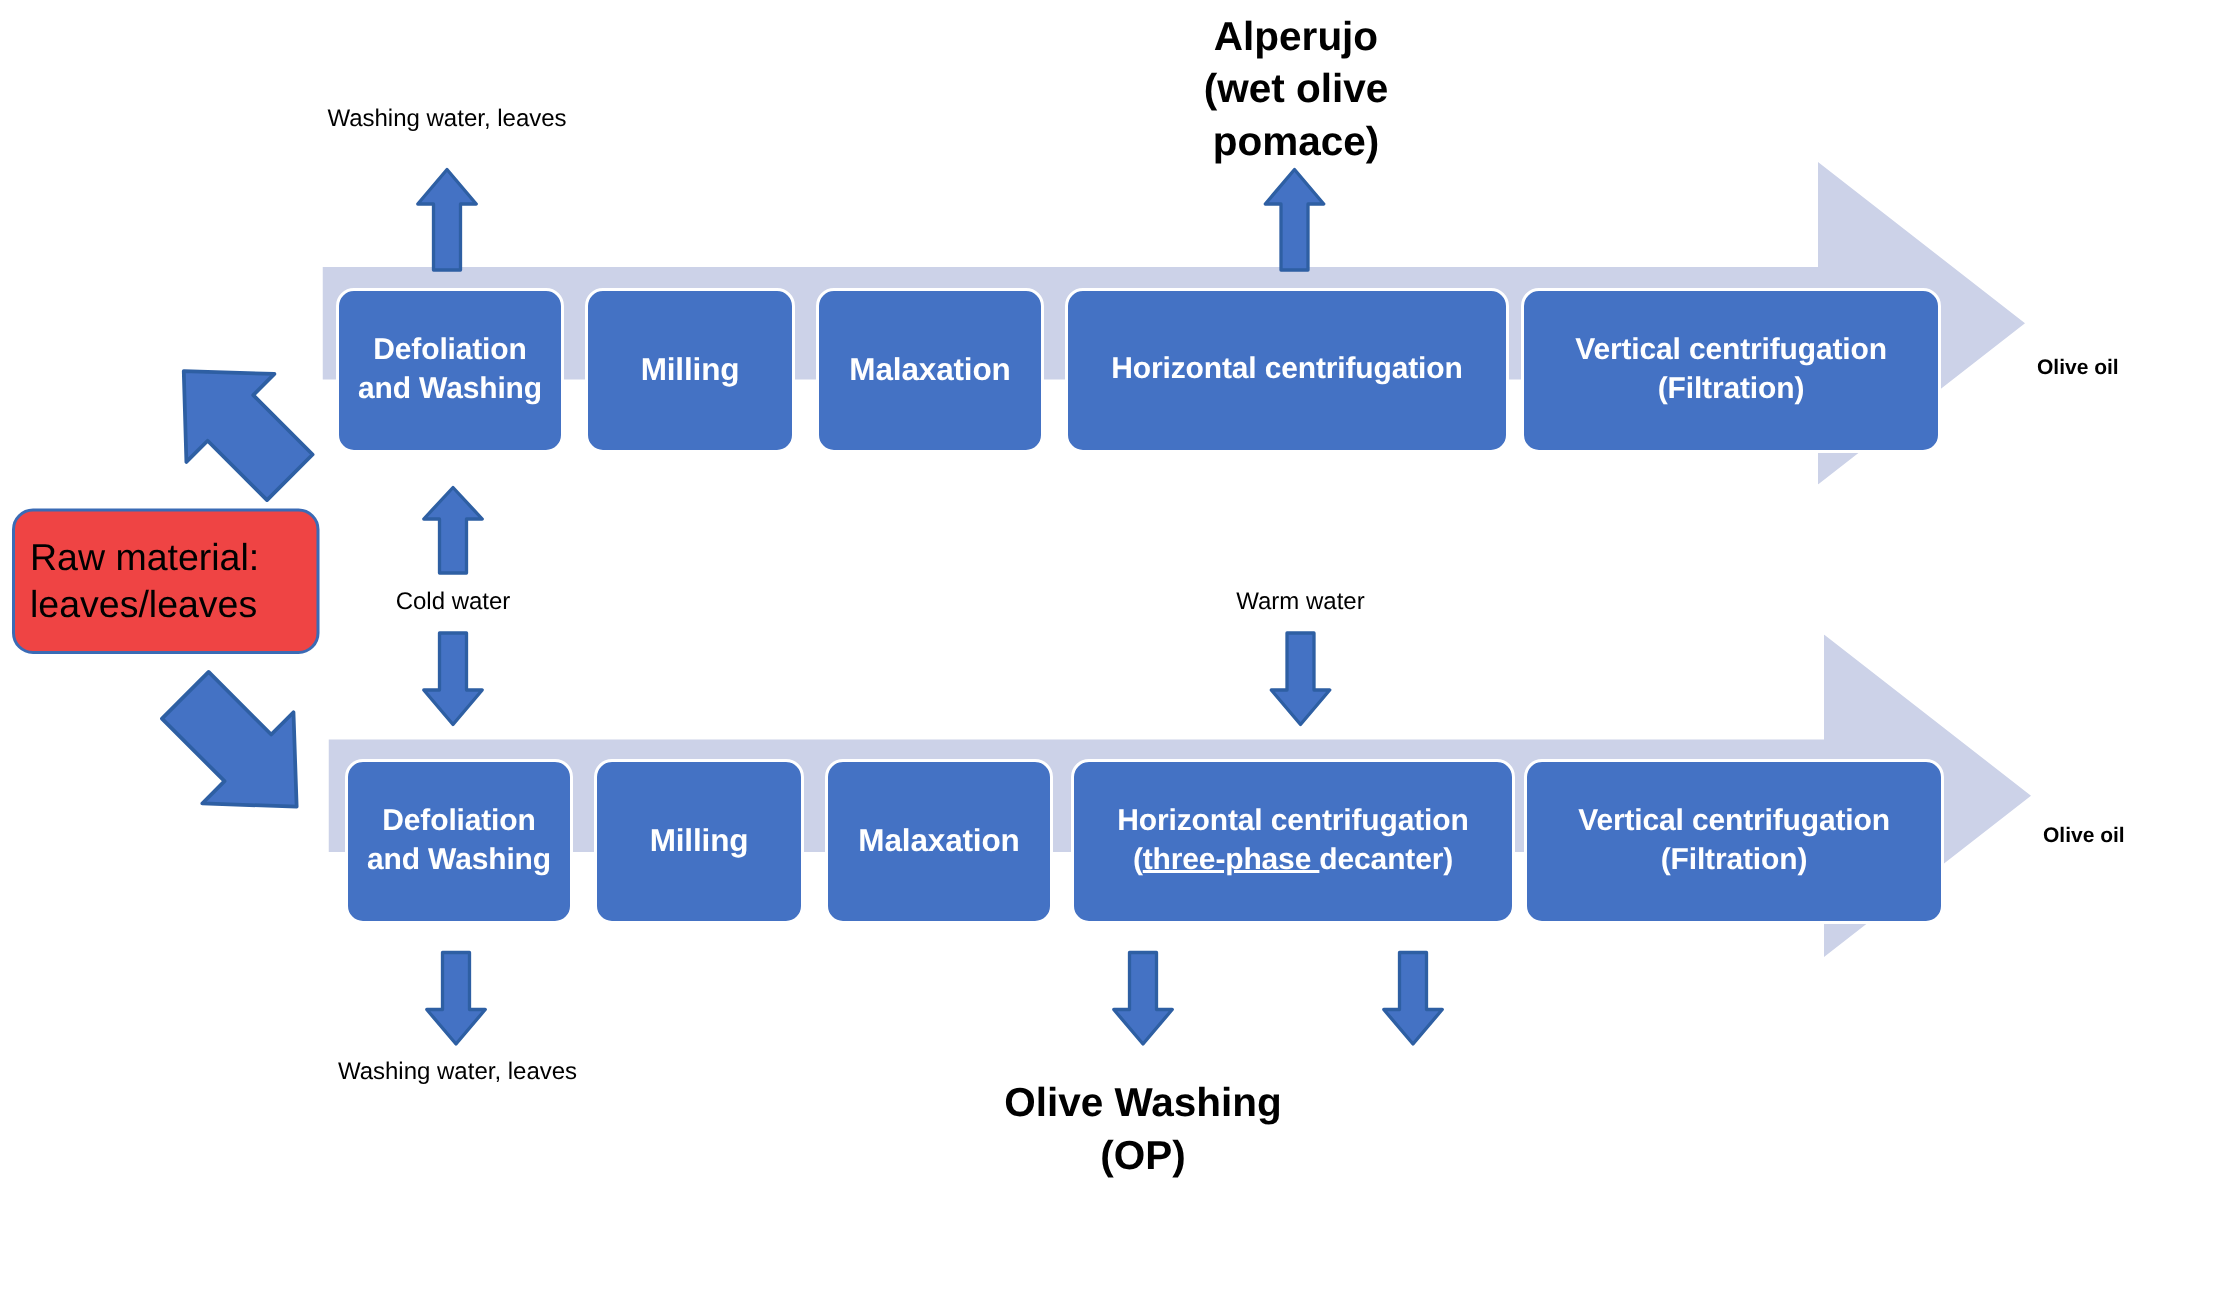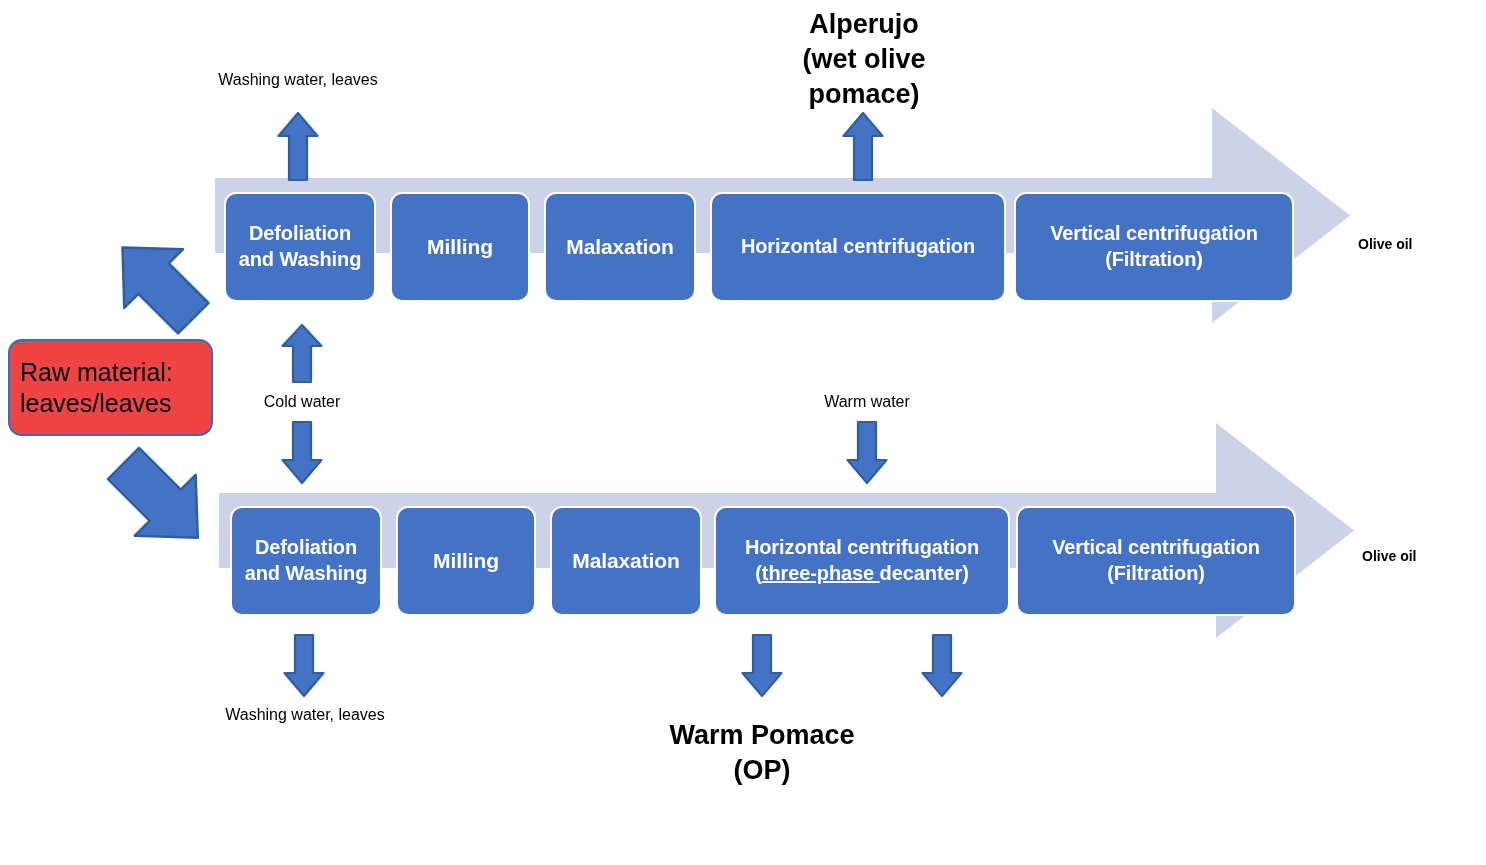--- a/index.html
+++ b/index.html
@@ -223,21 +223,21 @@
   <div class="label strong" style="left:748px; top:7px; width:232px;">Alperujo
 (wet olive
 pomace)</div>
 
   <div class="label plain" style="left:222px; top:392px; width:160px;">Cold water</div>
 
   <div class="label plain" style="left:787px; top:392px; width:160px;">Warm water</div>
 
   <div class="label plain" style="left:175px; top:705px; width:260px;">Washing water, leaves</div>
 
-  <div class="label strong" style="left:662px; top:718px; width:200px;">Warm Pomace
+  <div class="label strong" style="left:662px; top:718px; width:200px;">Olive Washing
 (OP)</div>
 
 
   <div class="label olive" style="left:1358px; top:235px; width:126px; text-align:left;">Olive oil</div>
 
   <div class="label olive" style="left:1362px; top:547px; width:126px; text-align:left;">Olive oil</div>
 
 </div>
 
 </body></html>

